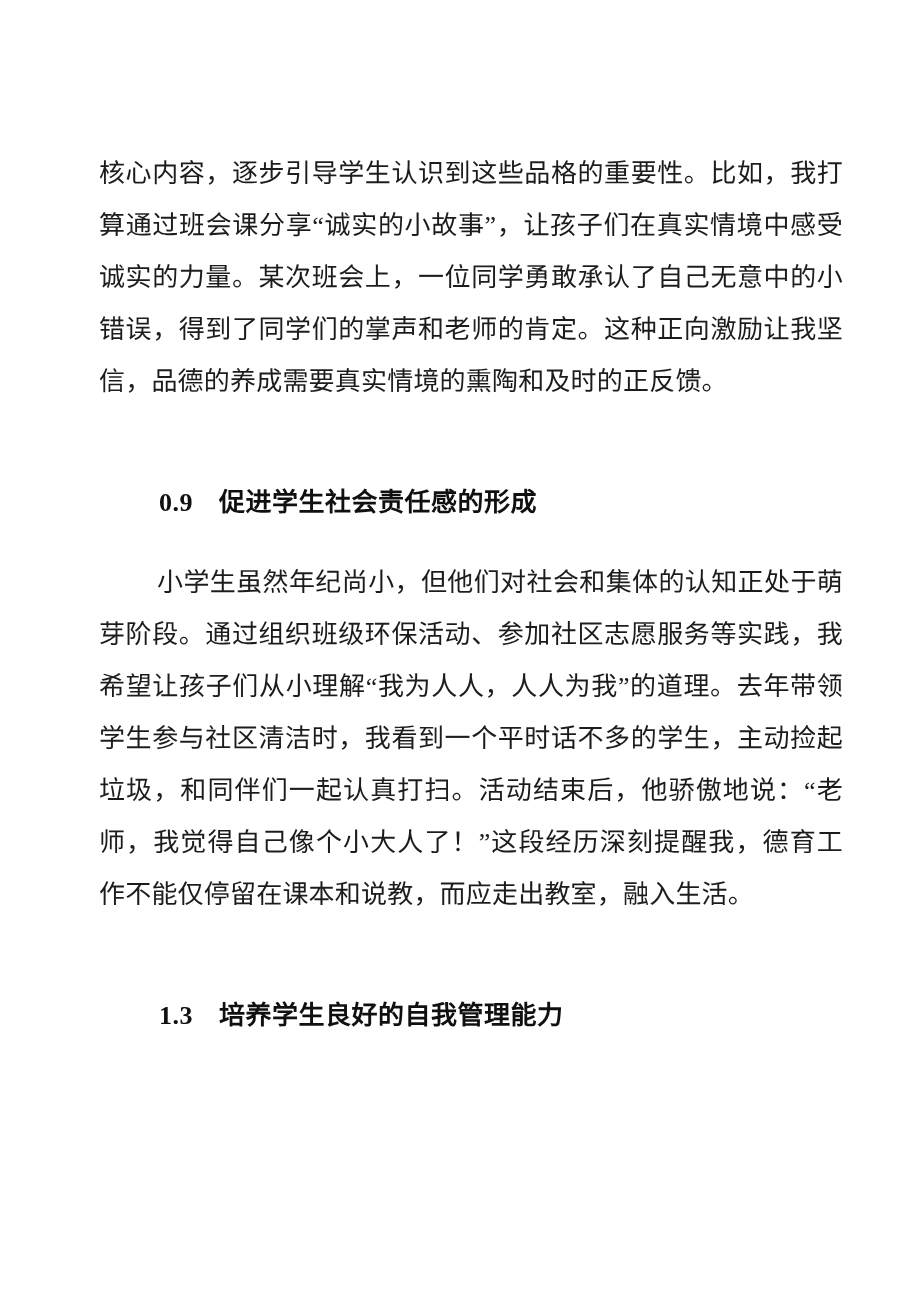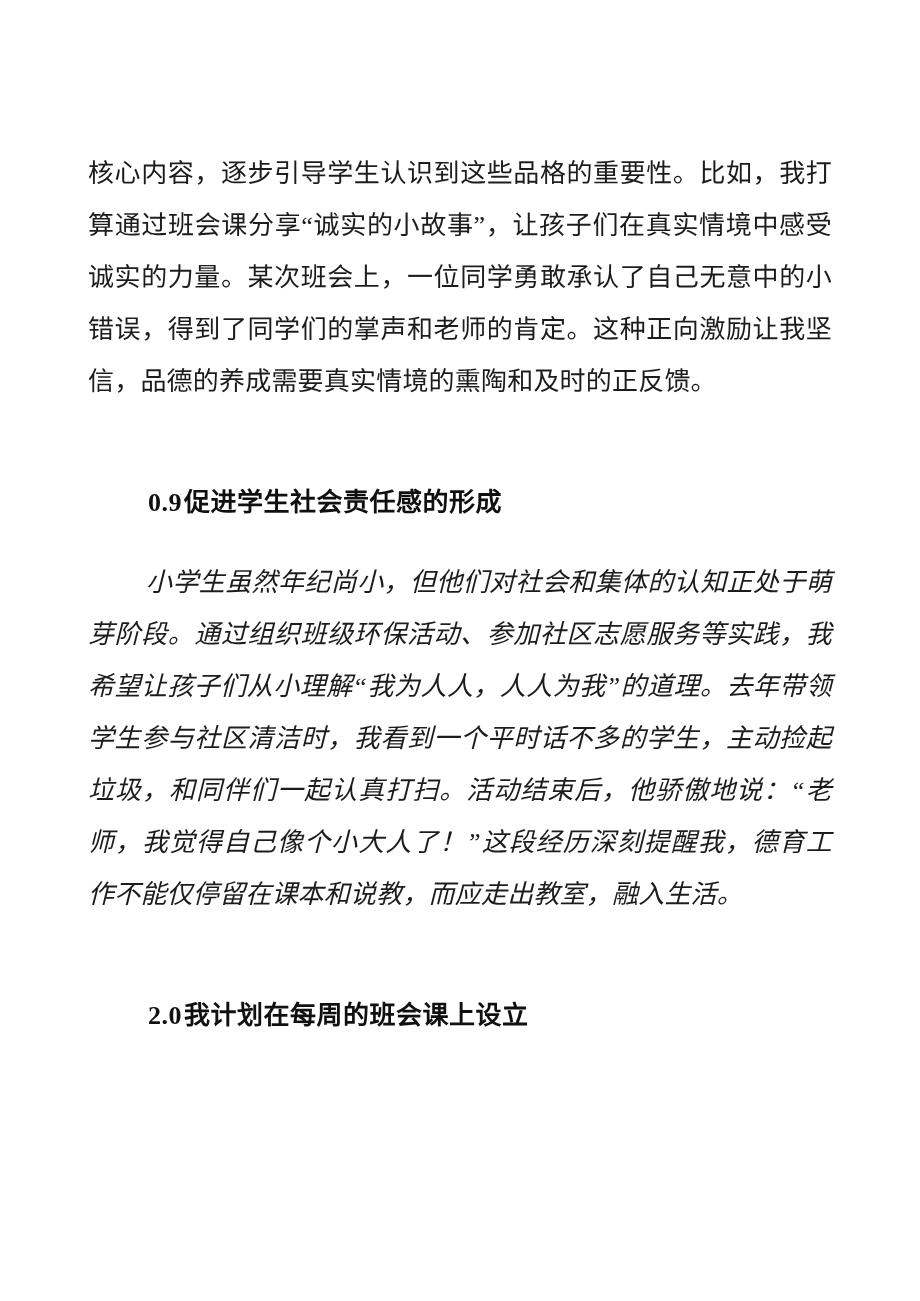--- a/index.html
+++ b/index.html
@@ -13,42 +13,41 @@
     position: relative;
     width: 920px;
     height: 1301px;
     background: #ffffff;
     overflow: hidden;
     box-sizing: border-box;
   }
 
   .content {
     position: absolute;
-    left: 88px;
+    left: 99px;
     top: 0;
     width: 744px;   
     height: 1301px;
   }
 
   
   .para {
     font-family: "Liberation Serif", "DejaVu Serif", serif;
     font-size: 26px;
     line-height: 52px;
     color: #1c1c1c;
     text-align: justify;
     text-justify: inter-ideograph;
     margin: 0;
     letter-spacing: 0.2px;
     -webkit-font-smoothing: antialiased;
   }
 
   .para.indent {
     text-indent: 58px;
-    font-style: italic;
   }
 
   
   .para.open-end {
     text-align: justify;
   }
 
   
   .heading {
     font-size: 26px;
@@ -62,21 +61,21 @@
 
   .heading .num {
     font-family: "Liberation Serif", "DejaVu Serif", serif;
     font-weight: bold;
     letter-spacing: 0.5px;
   }
 
   .heading .htext {
     font-family: "Liberation Sans", "DejaVu Sans", sans-serif;
     font-weight: bold;
-    margin-left: 2px;
+    margin-left: 26px;
     letter-spacing: 0.5px;
   }
 
   
   .gap-before-heading { height: 68px; }
   .gap-after-heading  { height: 28px; }
 
   .top-margin { height: 148px; }
 </style>
 </head>
@@ -95,20 +94,20 @@
       <span class="num">0.9</span><span class="htext">促进学生社会责任感的形成</span>
     </h2>
 
     <div class="gap-after-heading"></div>
 
     <p class="para indent">小学生虽然年纪尚小，但他们对社会和集体的认知正处于萌芽阶段。通过组织班级环保活动、参加社区志愿服务等实践，我希望让孩子们从小理解“我为人人，人人为我”的道理。去年带领学生参与社区清洁时，我看到一个平时话不多的学生，主动捡起垃圾，和同伴们一起认真打扫。活动结束后，他骄傲地说：“老师，我觉得自己像个小大人了！”这段经历深刻提醒我，德育工作不能仅停留在课本和说教，而应走出教室，融入生活。</p>
 
     <div class="gap-before-heading"></div>
 
     <h2 class="heading">
-      <span class="num">2.0</span><span class="htext">我计划在每周的班会课上设立</span>
+      <span class="num">1.3</span><span class="htext">培养学生良好的自我管理能力</span>
     </h2>
 
     <div class="gap-after-heading"></div>
 
 
   </div>
 </div>
 
 </body></html>

